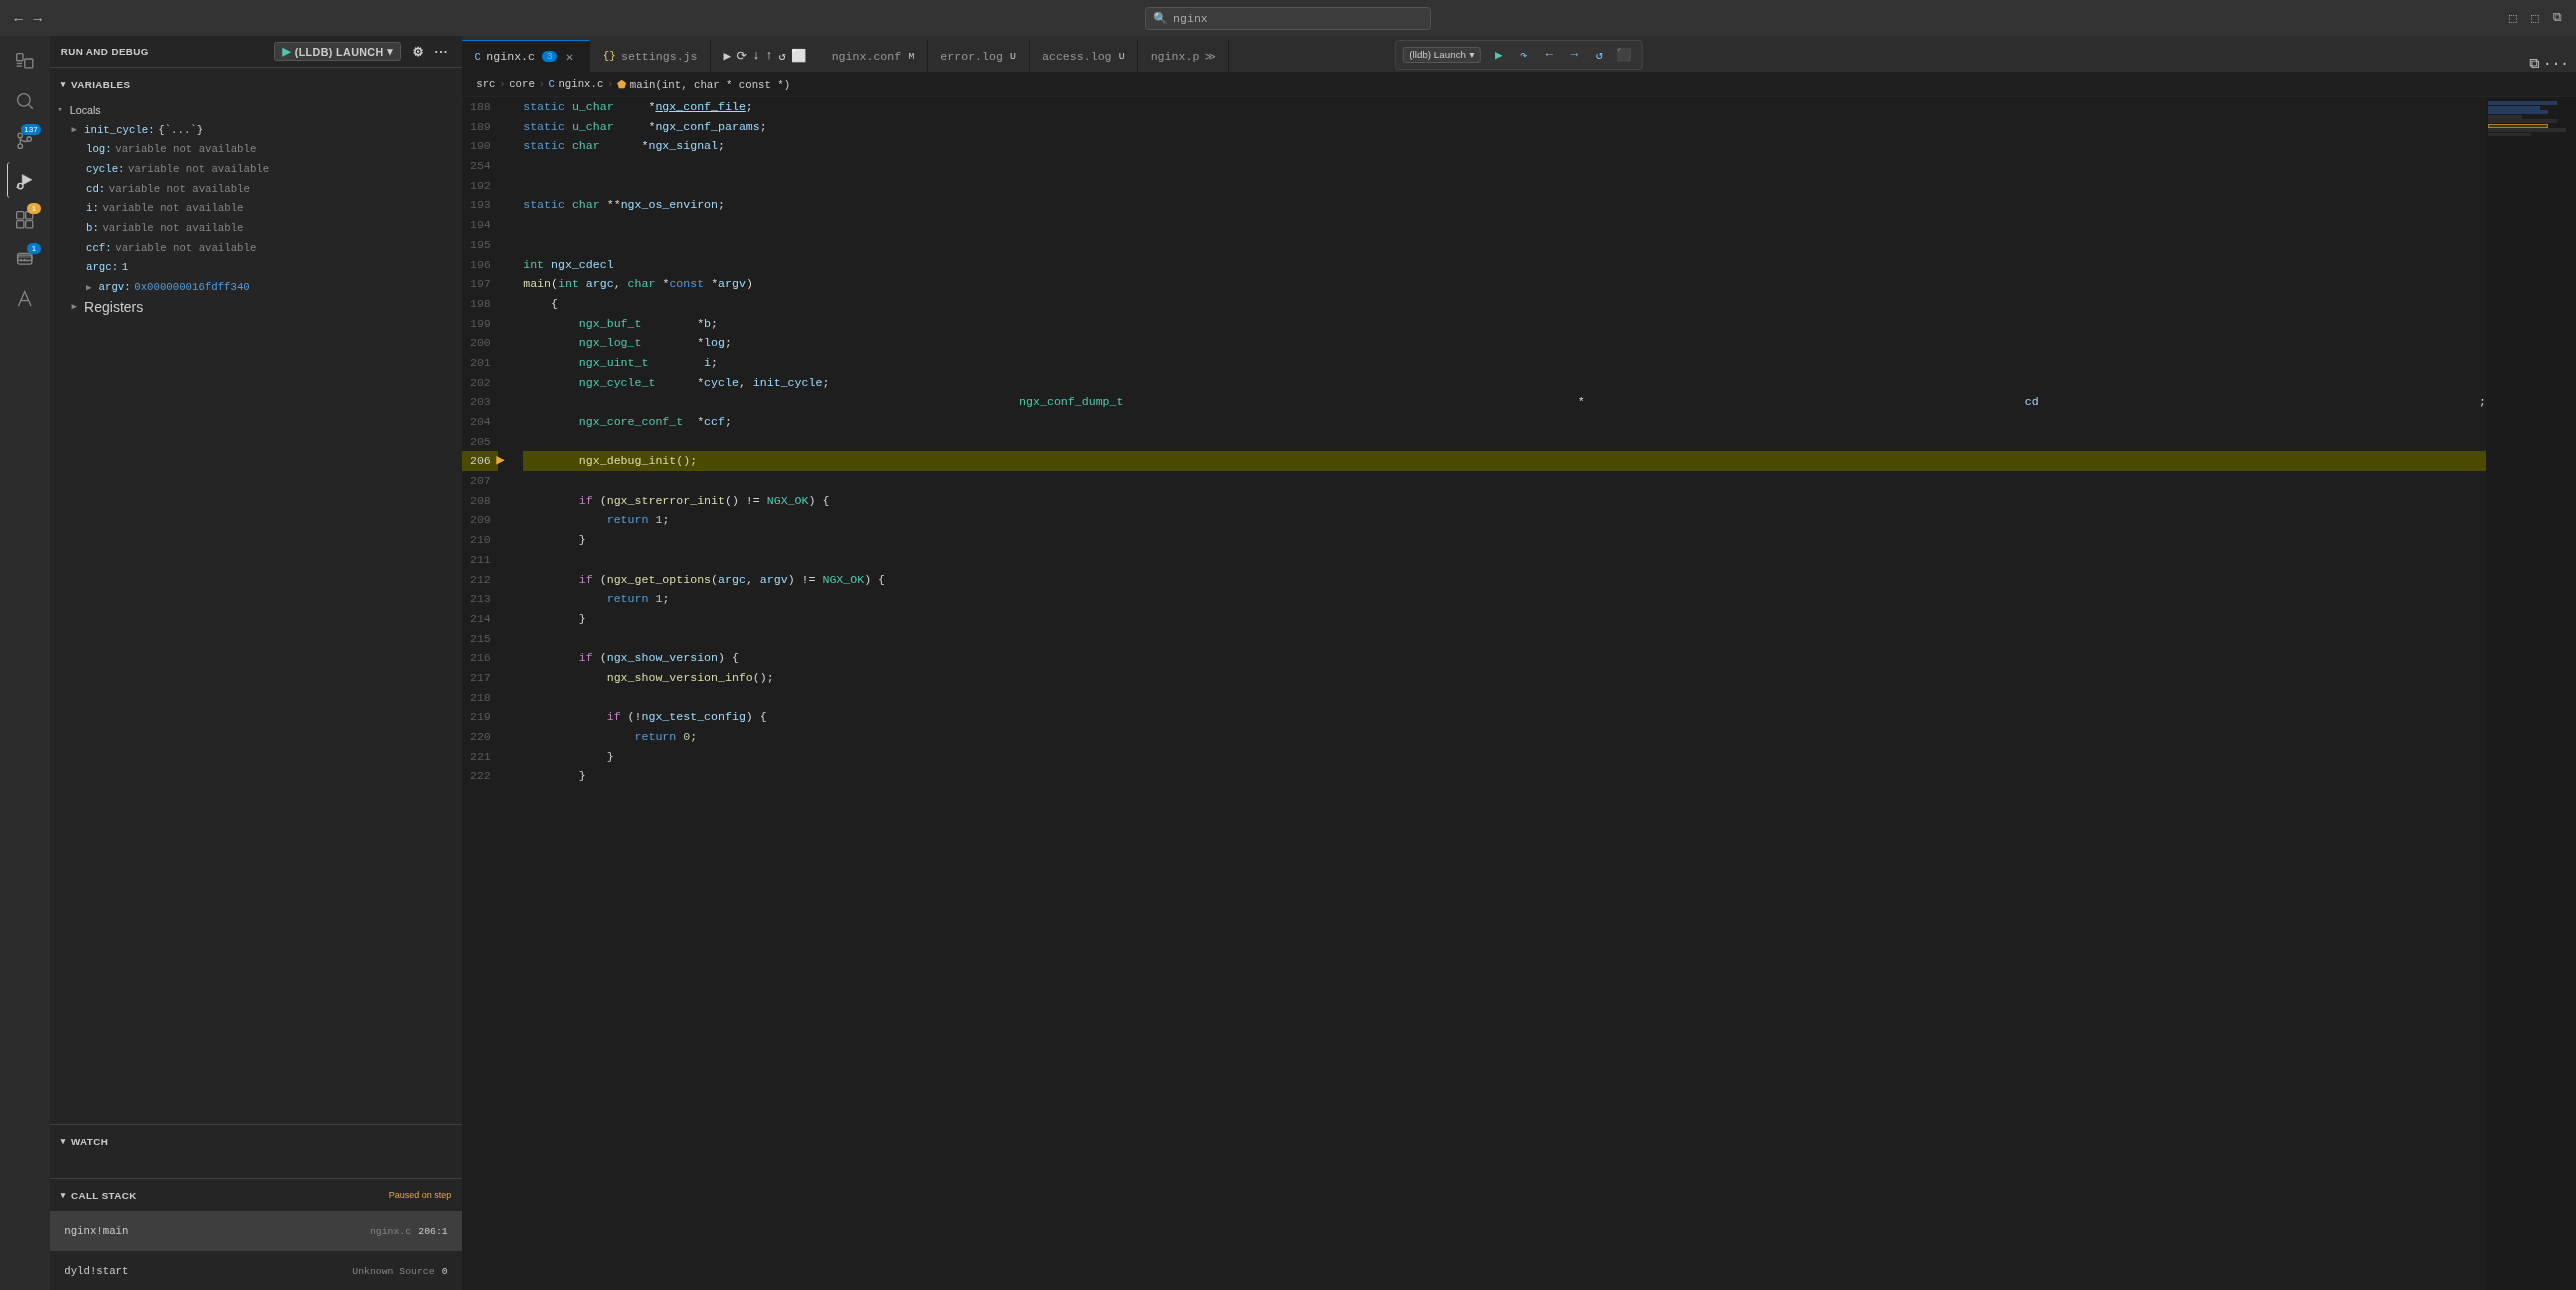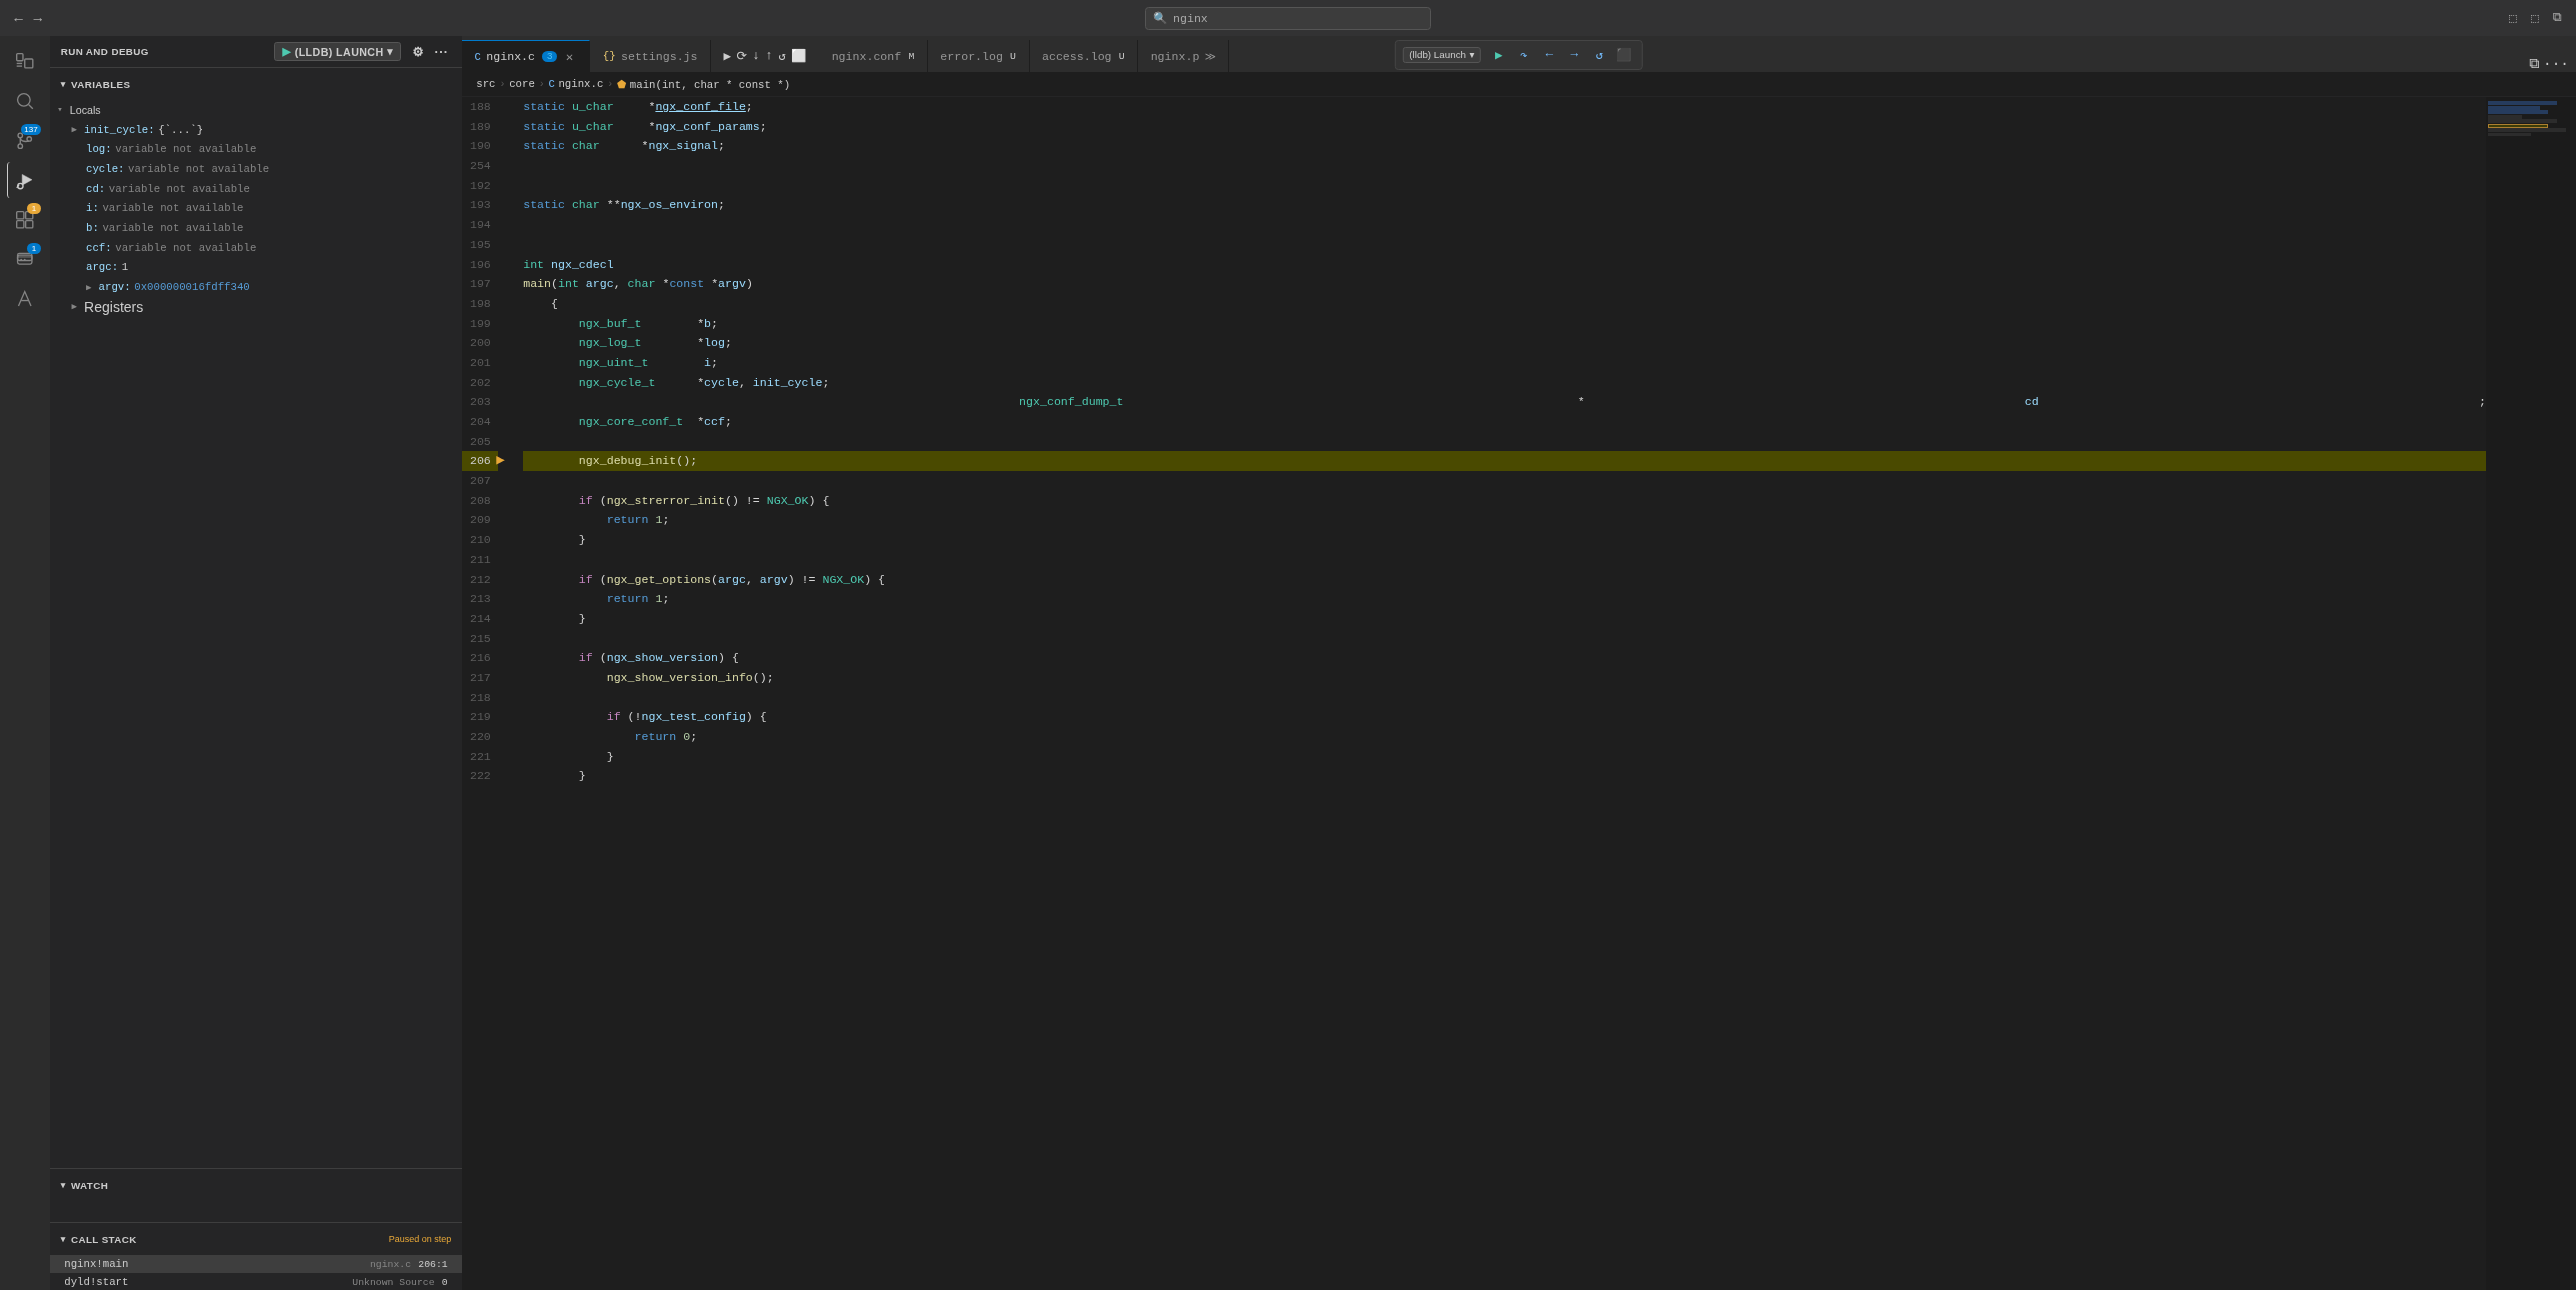--- a/index.html
+++ b/index.html
@@ -183,21 +183,21 @@
     }
     .callstack-status {
       font-size: 9px;
       color: #e8a838;
       font-weight: normal;
       text-transform: none;
       letter-spacing: 0;
       font-family: sans-serif;
     }
     .callstack-item {
-      height: 18px;
+      height: 40px;
       display: flex;
       align-items: center;
       padding: 0 14.3px;
       gap: 7.2px;
       font-size: 10.7px;
     }
     .callstack-fn { color: #cccccc; }
     .callstack-file { color: #858585; font-size: 9.8px; margin-left: auto; }
     .callstack-line { color: #cccccc; font-size: 9.8px; }
 

